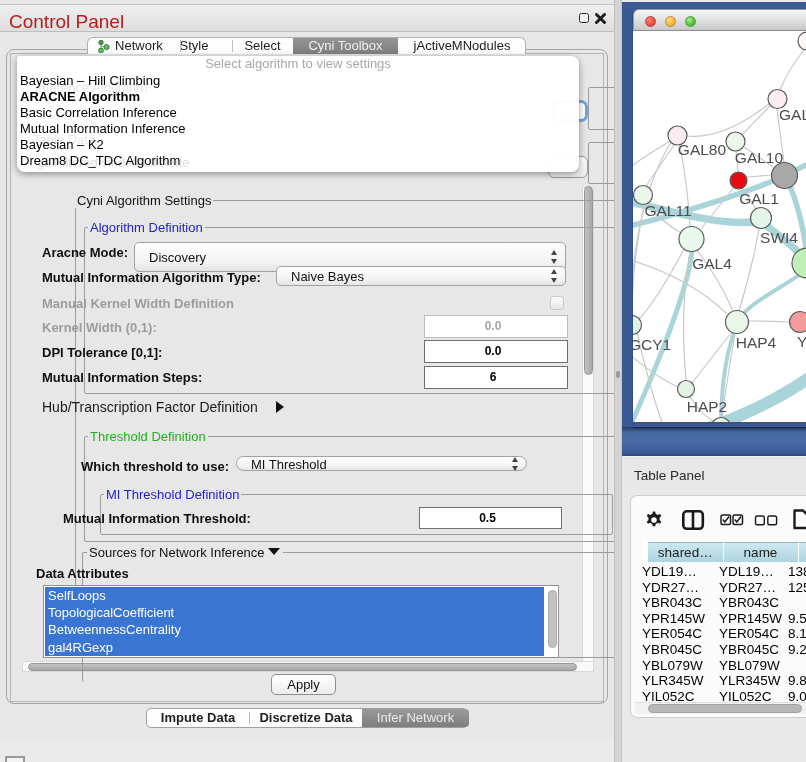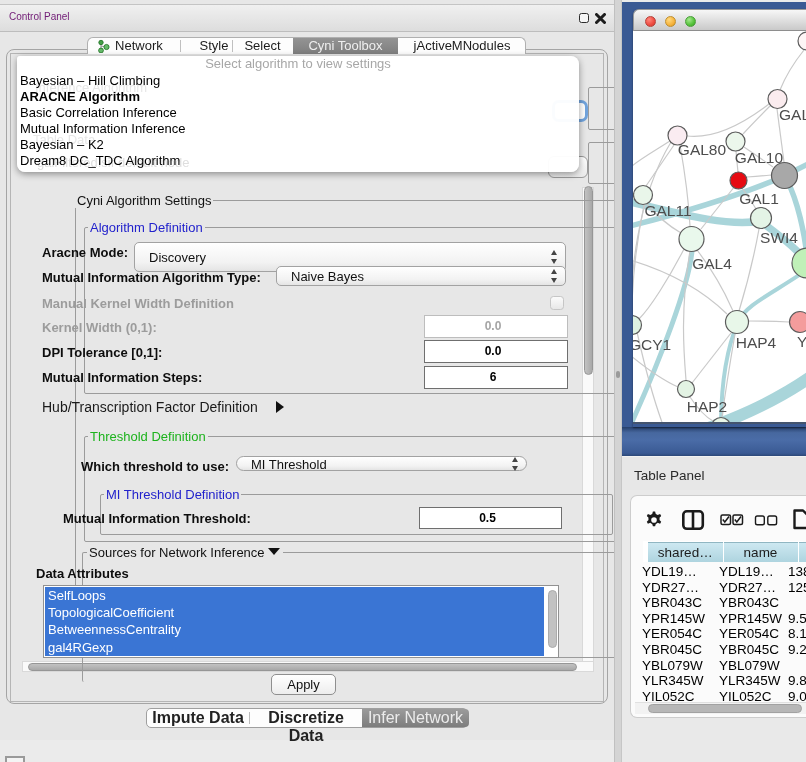--- a/index.html
+++ b/index.html
@@ -3,21 +3,21 @@
 <meta charset="utf-8">
 <style>
 * { margin:0; padding:0; box-sizing:border-box; }
 html,body { width:806px; height:762px; overflow:hidden; }
 body { font-family:"Liberation Sans", sans-serif; background:#ebebeb; position:relative; }
 .abs { position:absolute; }
 
 #cp { left:0; top:0; width:614px; height:740px; background:#e7e7e7; }
 #cp-titlebar { left:0; top:4px; width:614px; height:28px;
   background:linear-gradient(#f0f0f0,#dddddd); border-top:1px solid #c4c4c4; border-bottom:1px solid #bdbdbd; }
-#cp-title { left:9px; top:11px; font-size:10px; color:#701a75; }
+#cp-title { left:9px; top:11px; font-size:19px; color:#b91c1c; }
 #ic-float { left:579px; top:13px; width:10px; height:10px; border:1.6px solid #2b2b2b; border-radius:2.5px; background:#f5f5f5; }
 
 #tabs { left:87px; top:37px; width:439px; height:17px; background:#fdfdfd;
   border:1px solid #b0b0b0; border-bottom:none; border-radius:6px 6px 0 0; }
 .tabseg { position:absolute; top:37.5px; height:16px; font-size:13px; color:#1c1c1c; text-align:center; line-height:16px; }
 .tabsep { position:absolute; top:2px; width:1px; height:12px; background:#c0c0c0; }
 #tab-cyni { background:linear-gradient(#949494,#7e7e7e); color:#efefef; }
 
 #content-border { left:10px; top:53px; width:594px; height:649px; border:1px solid #b5b5b5; background:#e7e7e7; }
 
@@ -43,21 +43,21 @@
 .combo .arr:before { content:""; position:absolute; left:0; top:0; border-left:3.5px solid transparent; border-right:3.5px solid transparent; border-bottom:5px solid #444; }
 .combo .arr:after { content:""; position:absolute; left:0; bottom:0; border-left:3.5px solid transparent; border-right:3.5px solid transparent; border-top:5px solid #444; }
 .fld { position:absolute; background:#fff; border:1px solid #6f6f6f; font-size:12px; font-weight:bold; color:#000; text-align:center; padding:3px 6px 0 0; }
 .fld.dis-f { border:1px solid #bdbdbd; color:#a5a5a5; }
 #chk { left:550px; top:296px; width:14px; height:14px; border:1px solid #c6c6c6; border-radius:3.5px; background:linear-gradient(#fbfbfb,#e8e8e8); }
 #listbox { left:43px; top:585px; width:516px; height:73px; border:1px solid #919191; background:#fff; overflow:hidden; }
 #listsel { position:absolute; left:1px; top:1px; width:499px; height:69px; background:#3a75d4; color:#fff; font-size:13px; line-height:17.2px; padding-left:3px; }
 #listvsb { position:absolute; right:1.5px; top:4px; width:9px; height:58px; background:#c2c2c2; border:1px solid #ababab; border-radius:5px; }
 #applybtn { left:271px; top:674px; width:65px; height:21px; background:linear-gradient(#ffffff,#ededed); border:1px solid #8f8f8f; border-radius:5px; font-size:13px; color:#111; text-align:center; line-height:19px; }
 #btabs { left:146px; top:708px; width:322px; height:20px; background:#fdfdfd; border:1px solid #9f9f9f; border-radius:5px; }
-.bseg { position:absolute; top:0; height:18px; font-size:16px; font-weight:bold; color:#222; text-align:center; line-height:18px; }
+.bseg { position:absolute; top:0; height:18px; font-size:13px; font-weight:bold; color:#222; text-align:center; line-height:18px; }
 .bsep { position:absolute; top:3px; width:1px; height:12px; background:#bbb; }
 .bseg.sel { background:linear-gradient(#9b9b9b,#7d7d7d); color:#ececec; border-radius:0 4px 4px 0; font-weight:normal; }
 #popup { left:17px; top:56px; width:562px; height:116px; background:rgba(255,255,255,0.97); border-radius:3px 8px 8px 8px; box-shadow:0 2px 7px rgba(0,0,0,0.4); z-index:40; }
 #pophead { text-align:center; font-size:13px; color:#a7a7a7; padding-top:0; height:16.5px; }
 .popitem { font-size:13px; color:#000; padding-left:3px; height:16px; line-height:16px; white-space:nowrap; position:relative; }
 .ghost { position:absolute; font-size:13px; color:#e7e7e7; white-space:nowrap; }
 
 #desktop { left:622px; top:2px; width:184px; height:454px; background:#3a5a94; }
 #desktop:after { content:""; position:absolute; left:0; top:425px; width:100%; height:29px; background:linear-gradient(#263f6b, #47689f 20%, #4a6ca7 45%, #3a5a94 90%, #2c4878); }
 #netwin { left:633px; top:9px; width:173px; height:418px; box-shadow:0 1px 2px rgba(0,0,0,0.5); border-radius:6px 0 0 0; }
@@ -90,21 +90,21 @@
   <div class="abs" id="content-border"></div>
 
   <div class="abs" id="tabs"></div>
   <div class="tabseg" style="left:87px;width:93px;">&nbsp;&nbsp;&nbsp;Network</div>
   <svg class="abs" style="left:97px;top:39px" width="14" height="14">
     <path d="M4,4 L4,11 M4,7 L9,8" stroke="#9a9a9a" stroke-width="1.2" fill="none"></path>
     <circle cx="4" cy="3.5" r="2.2" fill="#43a047" stroke="#1b6e20" stroke-width="0.8"></circle>
     <circle cx="9.5" cy="8" r="2.6" fill="#66bb6a" stroke="#1b6e20" stroke-width="0.8"></circle>
     <circle cx="4" cy="11.5" r="2.4" fill="#66bb6a" stroke="#1b6e20" stroke-width="0.8"></circle>
   </svg>
-  <div class="tabseg" style="left:188px;width:52px;">Style</div>
+  <div class="tabseg" style="left:168px;width:52px;">Style</div>
   <div class="tabseg" style="left:232px;width:61px;">Select</div>
   <div class="tabseg" id="tab-cyni" style="left:293px;width:105px;">Cyni Toolbox</div>
   <div class="tabseg" style="left:398px;width:128px;">jActiveMNodules</div>
   <div class="tabsep" style="left:180px;top:40px"></div>
   <div class="tabsep" style="left:232px;top:40px"></div>
 
   <div class="grp" id="bh-g1"></div>
   <div class="abs" id="bh-combo1"></div>
   <div class="grp" id="bh-g2"></div>
   <div class="abs" id="bh-combo2"></div>

